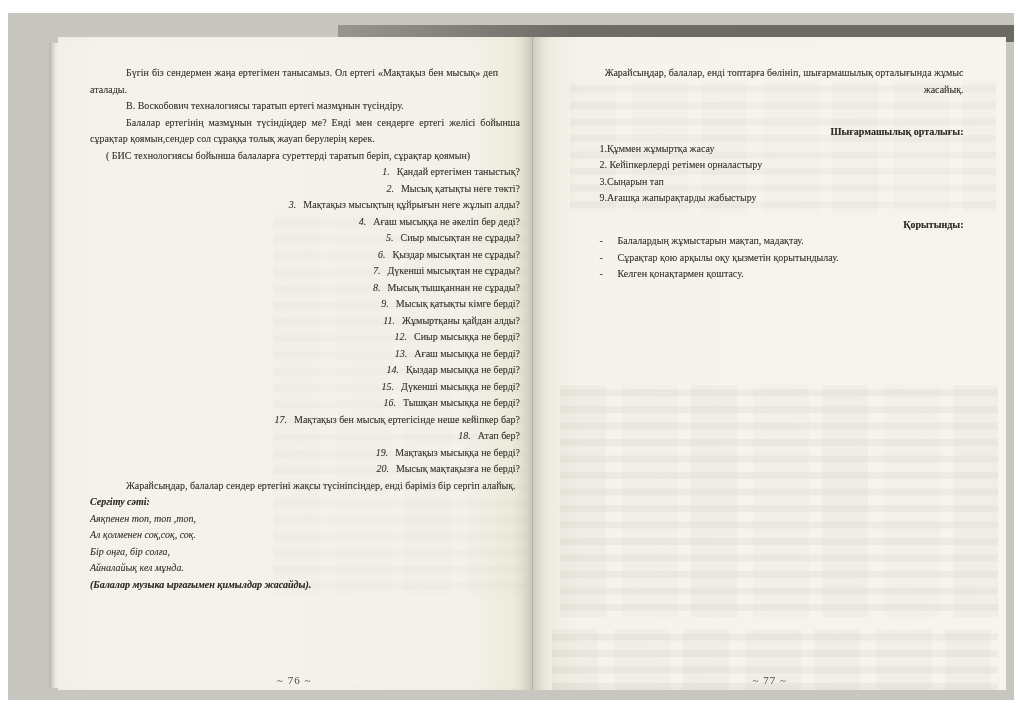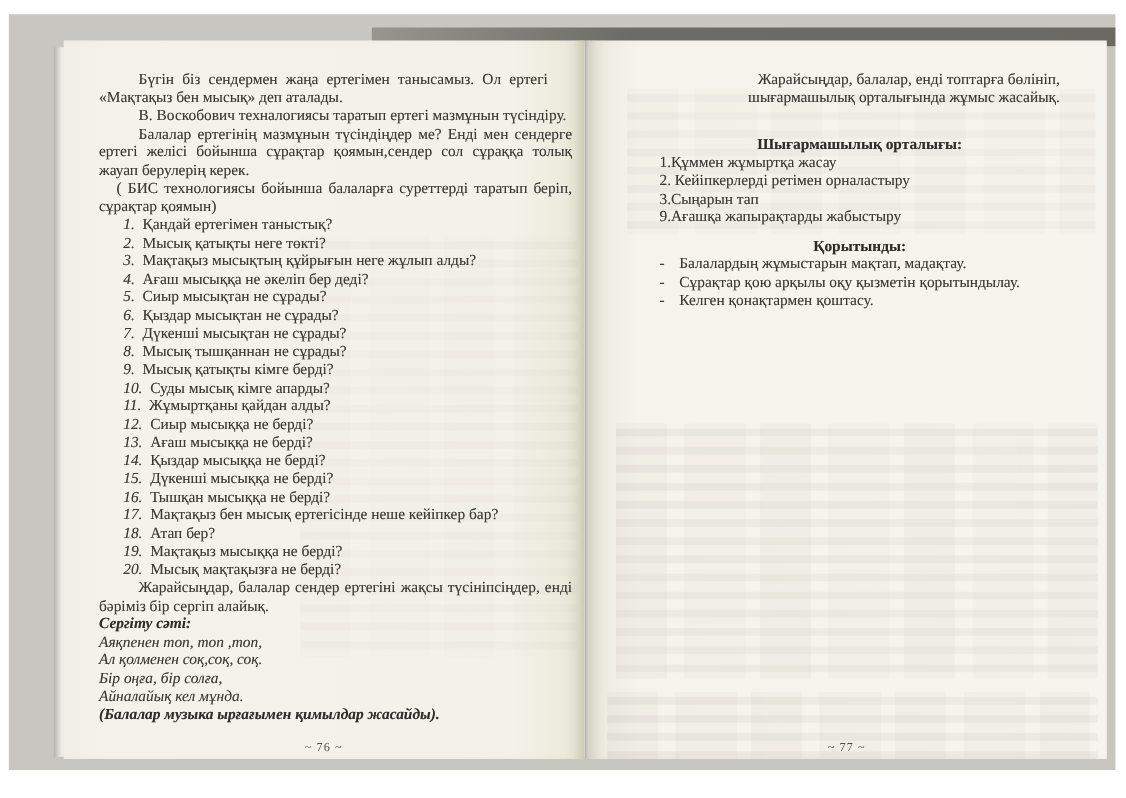--- a/index.html
+++ b/index.html
@@ -11,31 +11,31 @@
   .book{position:absolute;left:50px;top:24px;right:8px;bottom:10px;display:flex;
         background:#f4f1ea;}
   .book::before{content:"";position:absolute;left:-9px;top:6px;bottom:2px;width:9px;
         background:linear-gradient(90deg,#b5b3ae,#e9e7e1 70%,#f0eee8);}
   .page{position:relative;flex:1;overflow:hidden;}
   .page.left{background:linear-gradient(90deg,#f2efe8,#f5f2eb 8%,#f4f1ea 86%,#ecead9 99%);
         box-shadow:inset -14px 0 16px -12px rgba(90,85,70,.35);}
   .page.right{background:linear-gradient(90deg,#edeadf 1%,#f6f3ec 10%,#f6f4ee);
         box-shadow:inset 14px 0 16px -12px rgba(90,85,70,.3);}
   .gutter{width:3px;background:linear-gradient(90deg,#dddbd3,#aeaca5,#e2e0d8);}
-  .content{position:relative;z-index:2;color:#3c3a35;font-size:14px;line-height:16.5px;
+  .content{position:relative;z-index:2;color:#3c3a35;font-size:10px;line-height:16.5px;
         text-shadow:0 0 .5px rgba(60,58,53,.45);}
   .page.left .content{padding:28px 14px 0 32px;width:430px;box-sizing:content-box;}
   .page.right .content{padding:28px 30px 0 66px;max-width:364px;}
   p{margin:0;text-align:justify;}
   .ind{text-indent:36px;}
   .ind-sm{text-indent:16px;}
   .tight{padding-right:22px;}
-  .bold{font-weight:bold;color:#2f2d29;text-align:center;}
+  .bold{font-weight:bold;color:#2f2d29;text-align:right;}
   .questions{padding-left:22px;}
-  .q{white-space:nowrap;}
+  .q{white-space:nowrap;text-align:right;}
   .qn{font-style:italic;margin-right:7px;}
   .warmup p{text-align:left;font-style:italic;}
   .centers div{line-height:16.5px;}
   .centers{margin-top:26px;}
   .centers .hd{margin-bottom:0;}
   .conclusion{margin-top:10px;}
   .c-item{display:flex;}
   .c-dash{width:18px;flex:0 0 18px;text-align:left;}
   .intro{text-align:right;}
   .pagenum{position:absolute;z-index:2;bottom:4px;left:0;right:0;text-align:center;
@@ -69,21 +69,20 @@
           <div class="questions">
             <div class="q"><span class="qn">1.</span><span>Қандай ертегімен таныстық?</span></div>
             <div class="q"><span class="qn">2.</span><span>Мысық қатықты неге төкті?</span></div>
             <div class="q"><span class="qn">3.</span><span>Мақтақыз мысықтың құйрығын неге жұлып алды?</span></div>
             <div class="q"><span class="qn">4.</span><span>Ағаш мысыққа не әкеліп бер деді?</span></div>
             <div class="q"><span class="qn">5.</span><span>Сиыр мысықтан не сұрады?</span></div>
             <div class="q"><span class="qn">6.</span><span>Қыздар мысықтан не сұрады?</span></div>
             <div class="q"><span class="qn">7.</span><span>Дүкенші мысықтан не сұрады?</span></div>
             <div class="q"><span class="qn">8.</span><span>Мысық тышқаннан не сұрады?</span></div>
             <div class="q"><span class="qn">9.</span><span>Мысық қатықты кімге берді?</span></div>
-            <div class="q"><span class="qn">10.</span><span>Суды мысық кімге апарды?</span></div>
             <div class="q"><span class="qn">11.</span><span>Жұмыртқаны қайдан алды?</span></div>
             <div class="q"><span class="qn">12.</span><span>Сиыр мысыққа не берді?</span></div>
             <div class="q"><span class="qn">13.</span><span>Ағаш мысыққа не берді?</span></div>
             <div class="q"><span class="qn">14.</span><span>Қыздар мысыққа не берді?</span></div>
             <div class="q"><span class="qn">15.</span><span>Дүкенші мысыққа не берді?</span></div>
             <div class="q"><span class="qn">16.</span><span>Тышқан мысыққа не берді?</span></div>
             <div class="q"><span class="qn">17.</span><span>Мақтақыз бен мысық ертегісінде неше кейіпкер бар?</span></div>
             <div class="q"><span class="qn">18.</span><span>Атап бер?</span></div>
             <div class="q"><span class="qn">19.</span><span>Мақтақыз мысыққа не берді?</span></div>
             <div class="q"><span class="qn">20.</span><span>Мысық мақтақызға не берді?</span></div>

